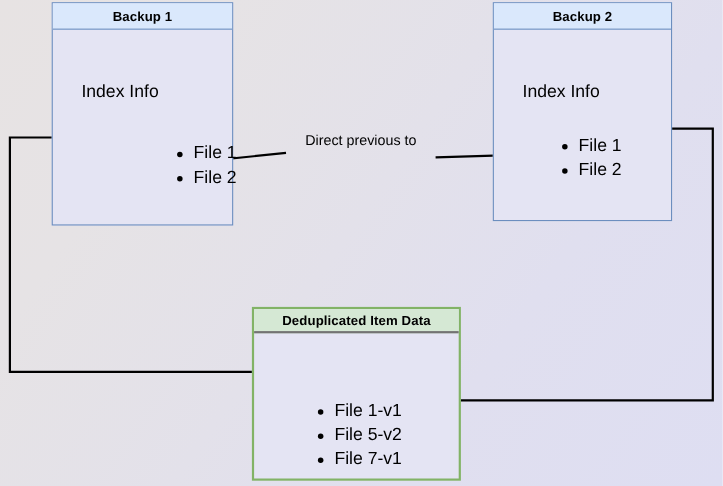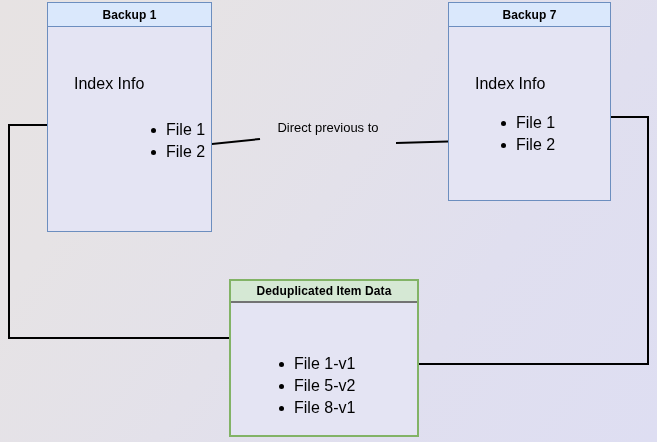--- a/index.html
+++ b/index.html
@@ -63,21 +63,21 @@
   }
   .index-label {
     position: absolute;
     left: 26px;
     top: 48px;
     font-size: 16px;
     color: #000;
   }
   .bullet-list {
     position: absolute;
-    margin: 4px;
+    margin: 14px;
     padding: 0;
     list-style: none;
   }
   .bullet-list li {
     position: relative;
     font-size: 16px;
     line-height: 22px;
     color: #000;
     padding-left: 16px;
     white-space: nowrap;
@@ -117,49 +117,49 @@
 
     <path d="M 93 125 L 9 125 L 9 338 L 256 338" fill="none" stroke="#000" stroke-width="2" marker-end="url(#arrow-end)"></path>
 
     <path d="M 573 117 L 648 117 L 648 364 L 381 364" fill="none" stroke="#000" stroke-width="2" marker-end="url(#arrow-end)"></path>
 
     <path d="M 500 140 L 396 143" fill="none" stroke="#000" stroke-width="2"></path>
 
     <path d="M 260 139 L 163 149" fill="none" stroke="#000" stroke-width="2" marker-end="url(#arrow-end)"></path>
   </svg>
 
-  <div class="box" style="left:47px; top:2px; width:165px; height:230px;">
+  <div class="box" style="left:47px; top:2px; width:165px; height:203px;">
     <div class="box-header">Backup 1</div>
     <div class="box-body">
       <div class="index-label">Index Info</div>
       <ul class="bullet-list" style="left:98px; top:88px;">
         <li>File 1</li>
         <li>File 2</li>
       </ul>
     </div>
   </div>
 
   <div class="box" style="left:448px; top:2px; width:163px; height:199px;">
-    <div class="box-header">Backup 7</div>
+    <div class="box-header">Backup 2</div>
     <div class="box-body">
       <div class="index-label">Index Info</div>
       <ul class="bullet-list" style="left:47px; top:81px;">
         <li>File 1</li>
         <li>File 2</li>
       </ul>
     </div>
   </div>
 
   <div class="box green" style="left:229px; top:279px; width:190px; height:158px;">
     <div class="box-header">Deduplicated Item Data</div>
     <div class="box-body">
       <ul class="bullet-list" style="left:43px; top:46px;">
         <li>File 1-v1</li>
         <li>File 5-v2</li>
-        <li>File 8-v1</li>
+        <li>File 7-v1</li>
       </ul>
     </div>
   </div>
 
   <div class="center-label">
     <div>Direct previous to</div>
   </div>
 
 </div>
 

